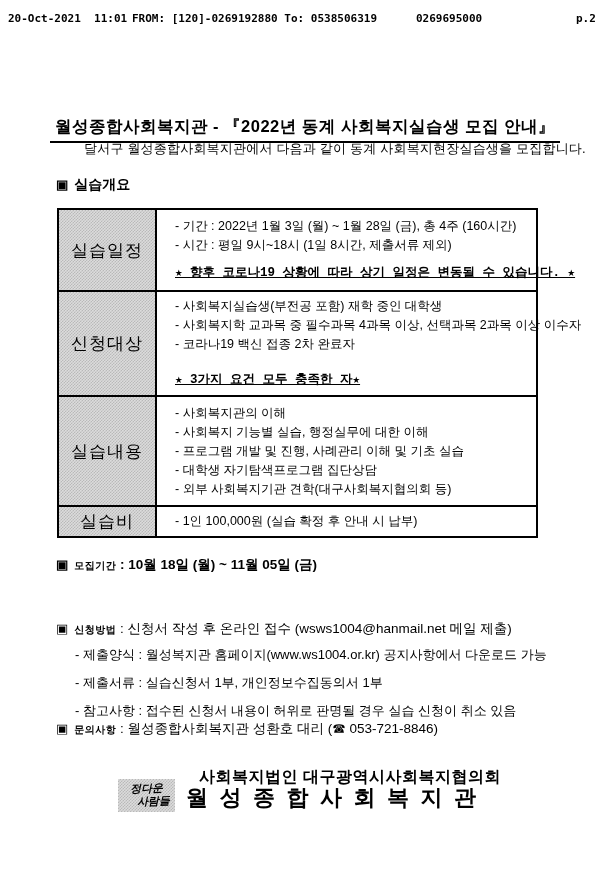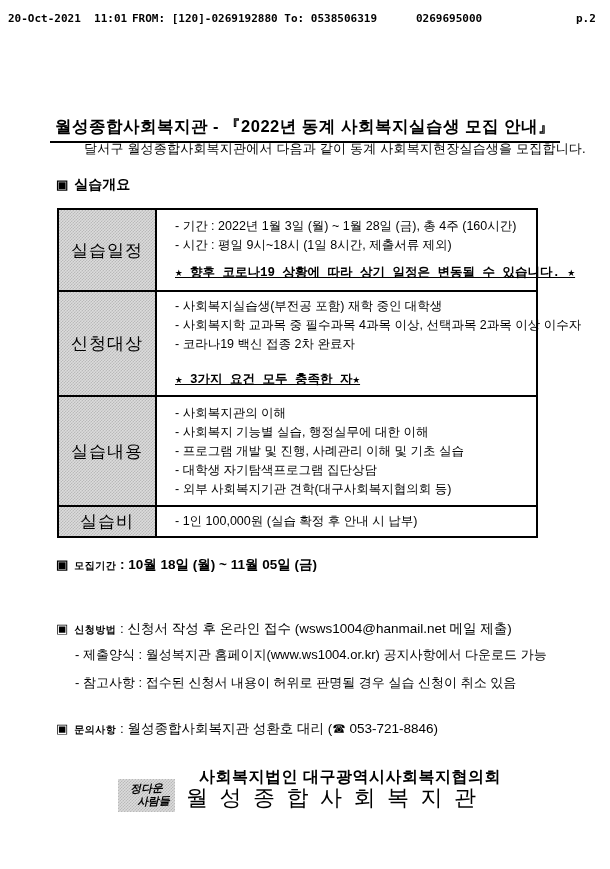--- a/index.html
+++ b/index.html
@@ -55,21 +55,21 @@
   .sec-apply{top:620px;}
   .sec-contact{top:720px;}
 
   
   .f-small{position:absolute;top:767px;left:199px;font-size:16px;font-weight:bold;letter-spacing:.5px;white-space:nowrap;}
   .f-logo{position:absolute;top:779px;left:118px;width:57px;height:33px;
           font-size:11px;font-weight:bold;font-style:italic;line-height:13px;
           font-family:"Liberation Serif",serif;padding-top:3px;box-sizing:border-box;}
   .f-logo .l1{text-align:left;padding-left:12px;transform:rotate(-2deg);}
   .f-logo .l2{text-align:right;padding-right:5px;transform:rotate(-2deg);}
-  .f-name{position:absolute;top:783px;left:186px;font-size:22px;font-weight:normal;
+  .f-name{position:absolute;top:783px;left:186px;font-size:22px;font-weight:bold;
           letter-spacing:11.5px;white-space:nowrap;}
 </style>
 </head>
 <body>
 
 <div class="page">
 
   <div class="fax">
     <span class="dt">20-Oct-2021  11:01</span>
     <span class="ft">FROM: [120]-0269192880 To: 0538506319</span>
@@ -129,20 +129,21 @@
     <div class="head">
       <span class="marker">▣</span><b>모집기간</b><span> : 10월 18일 (월) ~ 11월 05일 (금)</span>
     </div>
   </div>
 
   <div class="sec sec-apply">
     <div class="head">
       <span class="marker">▣</span><b>신청방법</b><span> : 신청서 작성 후 온라인 접수 (wsws1004@hanmail.net 메일 제출)</span>
     </div>
     <div class="sub">- 제출양식 : 월성복지관 홈페이지(www.ws1004.or.kr) 공지사항에서 다운로드 가능</div>
+    <div class="sub">- 제출서류 : 실습신청서 1부, 개인정보수집동의서 1부</div>
     <div class="sub">- 참고사항 : 접수된 신청서 내용이 허위로 판명될 경우 실습 신청이 취소 있음</div>
   </div>
 
   <div class="sec sec-contact">
     <div class="head">
       <span class="marker">▣</span><b>문의사항</b><span> : 월성종합사회복지관 성환호 대리 (☎ 053-721-8846)</span>
     </div>
   </div>
 
   <div class="f-small">사회복지법인 대구광역시사회복지협의회</div>

